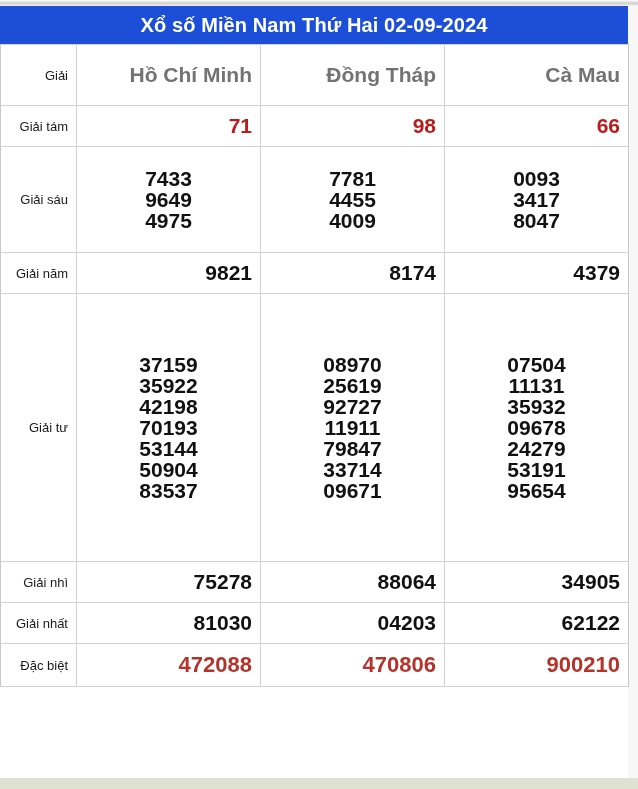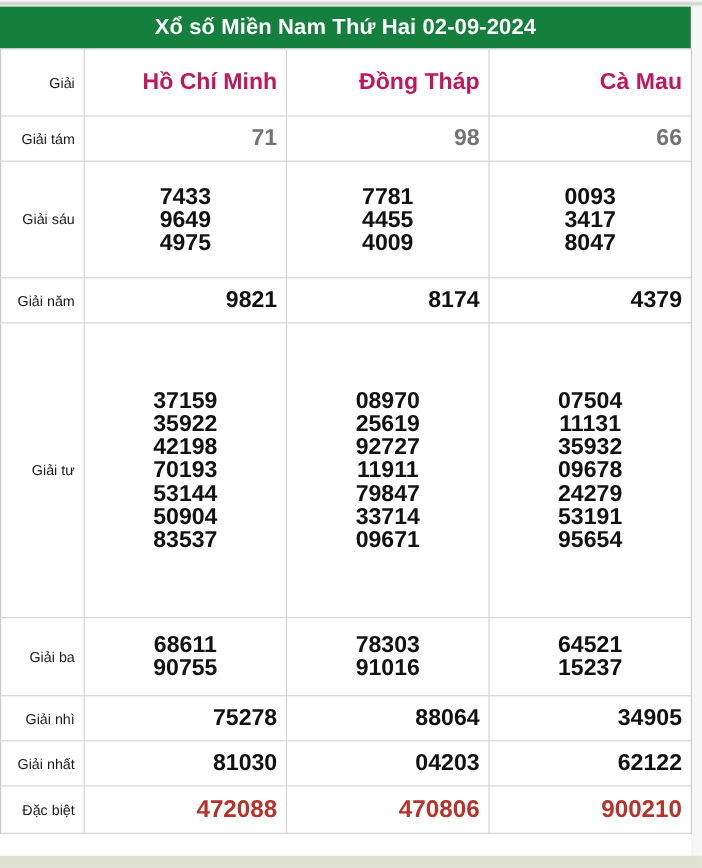--- a/index.html
+++ b/index.html
@@ -50,21 +50,21 @@
     left: 0;
     top: 6px;
     width: 628px;
     height: 772px;
     box-sizing: border-box;
     background: #ffffff;
   }
 
   .title-bar {
     height: 38px;
-    background: #15803d;
+    background: #1d4ed8;
     color: #ffffff;
     display: flex;
     align-items: center;
     justify-content: center;
     font-size: 20px;
     font-weight: bold;
     letter-spacing: 0.1px;
   }
 
   table.results {
@@ -91,36 +91,36 @@
 
   .label-cell {
     font-size: 13px;
     color: #1a1a1a;
     font-weight: normal;
   }
 
   .prov-head {
     font-size: 21px;
     font-weight: bold;
-    color: #be185d;
+    color: #737373;
     height: 44px;
   }
   .label-head {
     font-size: 13px;
     color: #1a1a1a;
     height: 44px;
   }
 
   .num {
     font-size: 21px;
     font-weight: bold;
     color: #111111;
   }
   .num.red {
-    color: #737373;
+    color: #b91c1c;
     margin-top: 16px;
   }
   .num.big-red {
     color: #b5332a;
     font-size: 22px;
   }
 
   .r-short { height: 36px; }
   .r-med   { height: 40px; }
 
@@ -244,41 +244,20 @@
             <span class="num">11131</span>
             <span class="num">35932</span>
             <span class="num">09678</span>
             <span class="num">24279</span>
             <span class="num">53191</span>
             <span class="num">95654</span>
           </div>
         </td>
       </tr>
 
-      <tr class="h-three">
-        <td class="label-cell">Giải ba</td>
-        <td>
-          <div class="stack n2">
-            <span class="num">68611</span>
-            <span class="num">90755</span>
-          </div>
-        </td>
-        <td>
-          <div class="stack n2">
-            <span class="num">78303</span>
-            <span class="num">91016</span>
-          </div>
-        </td>
-        <td>
-          <div class="stack n2">
-            <span class="num">64521</span>
-            <span class="num">15237</span>
-          </div>
-        </td>
-      </tr>
 
       <tr class="r-short">
         <td class="label-cell">Giải nhì</td>
         <td class="num">75278</td>
         <td class="num">88064</td>
         <td class="num">34905</td>
       </tr>
 
       <tr class="r-short">
         <td class="label-cell">Giải nhất</td>

